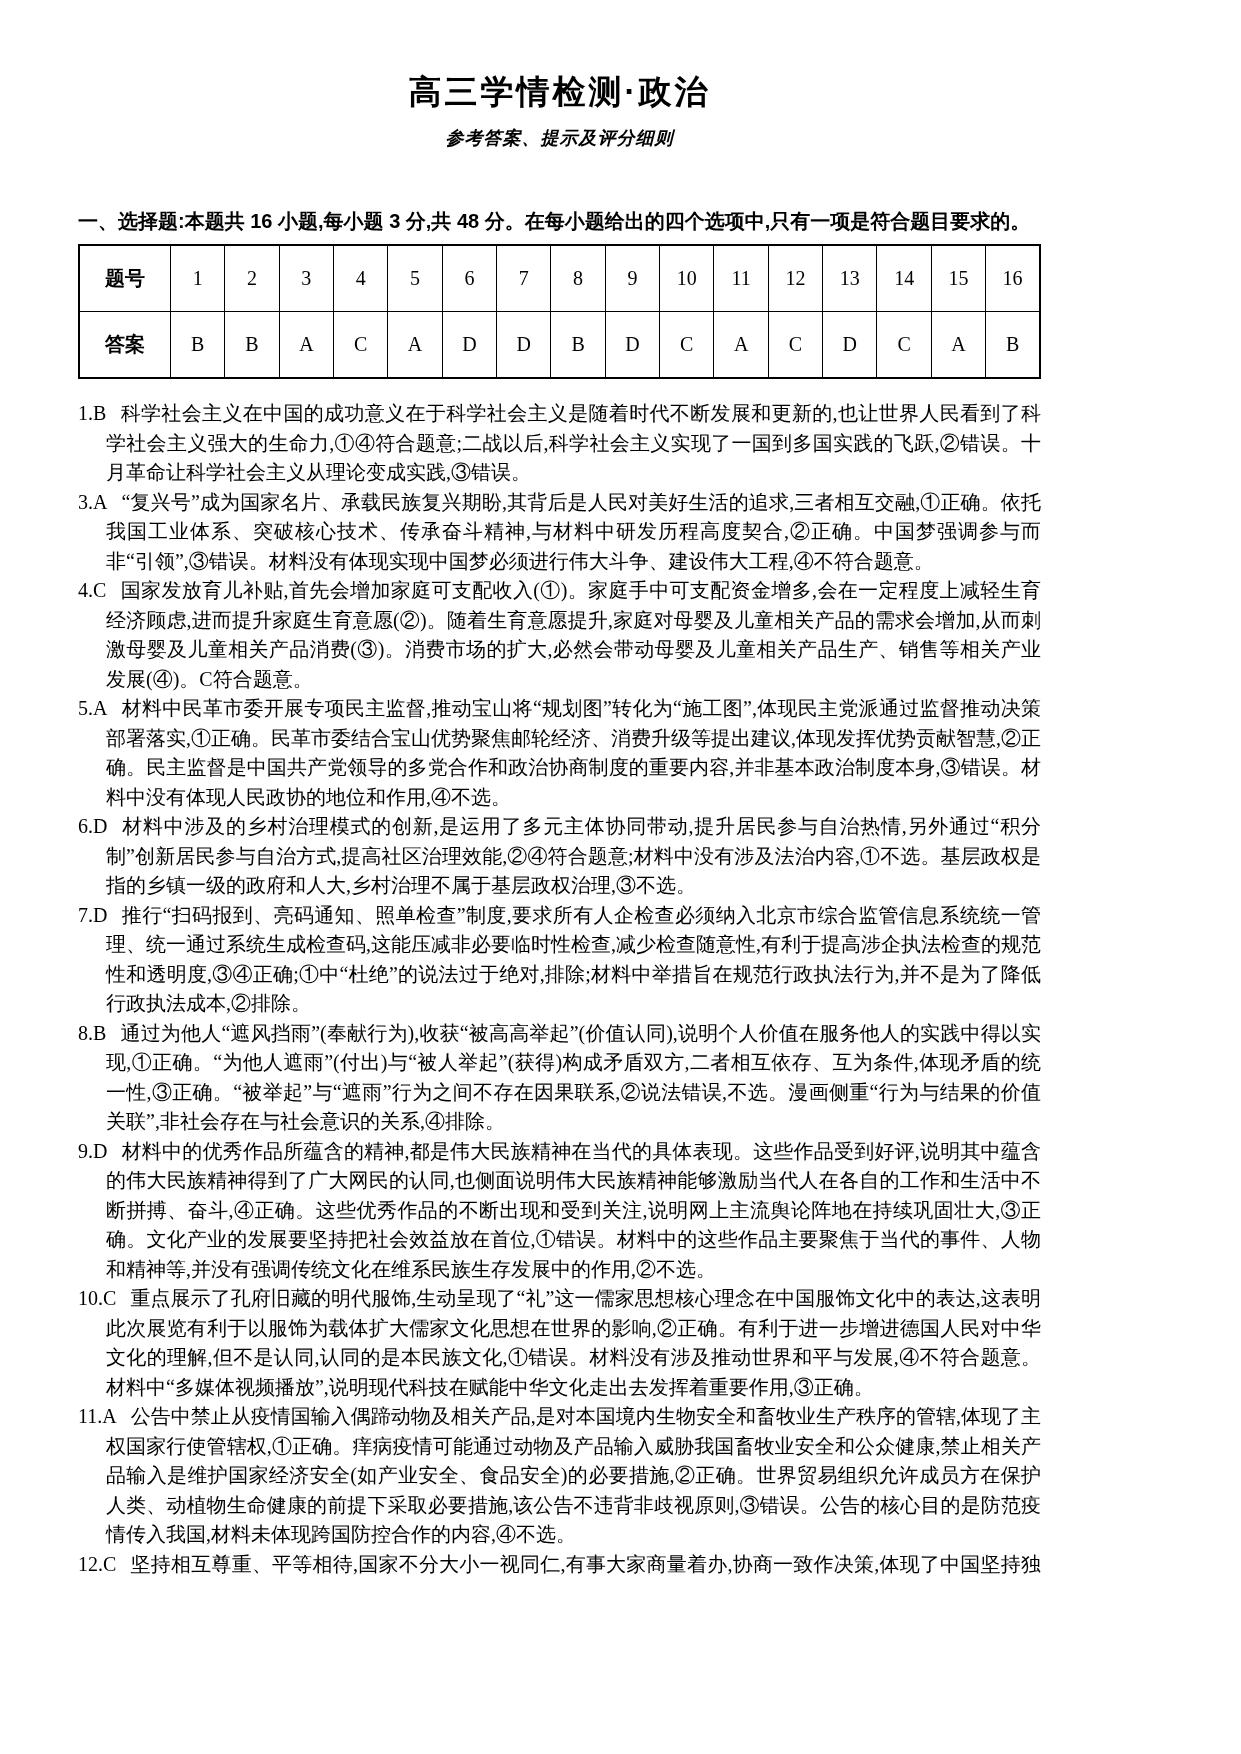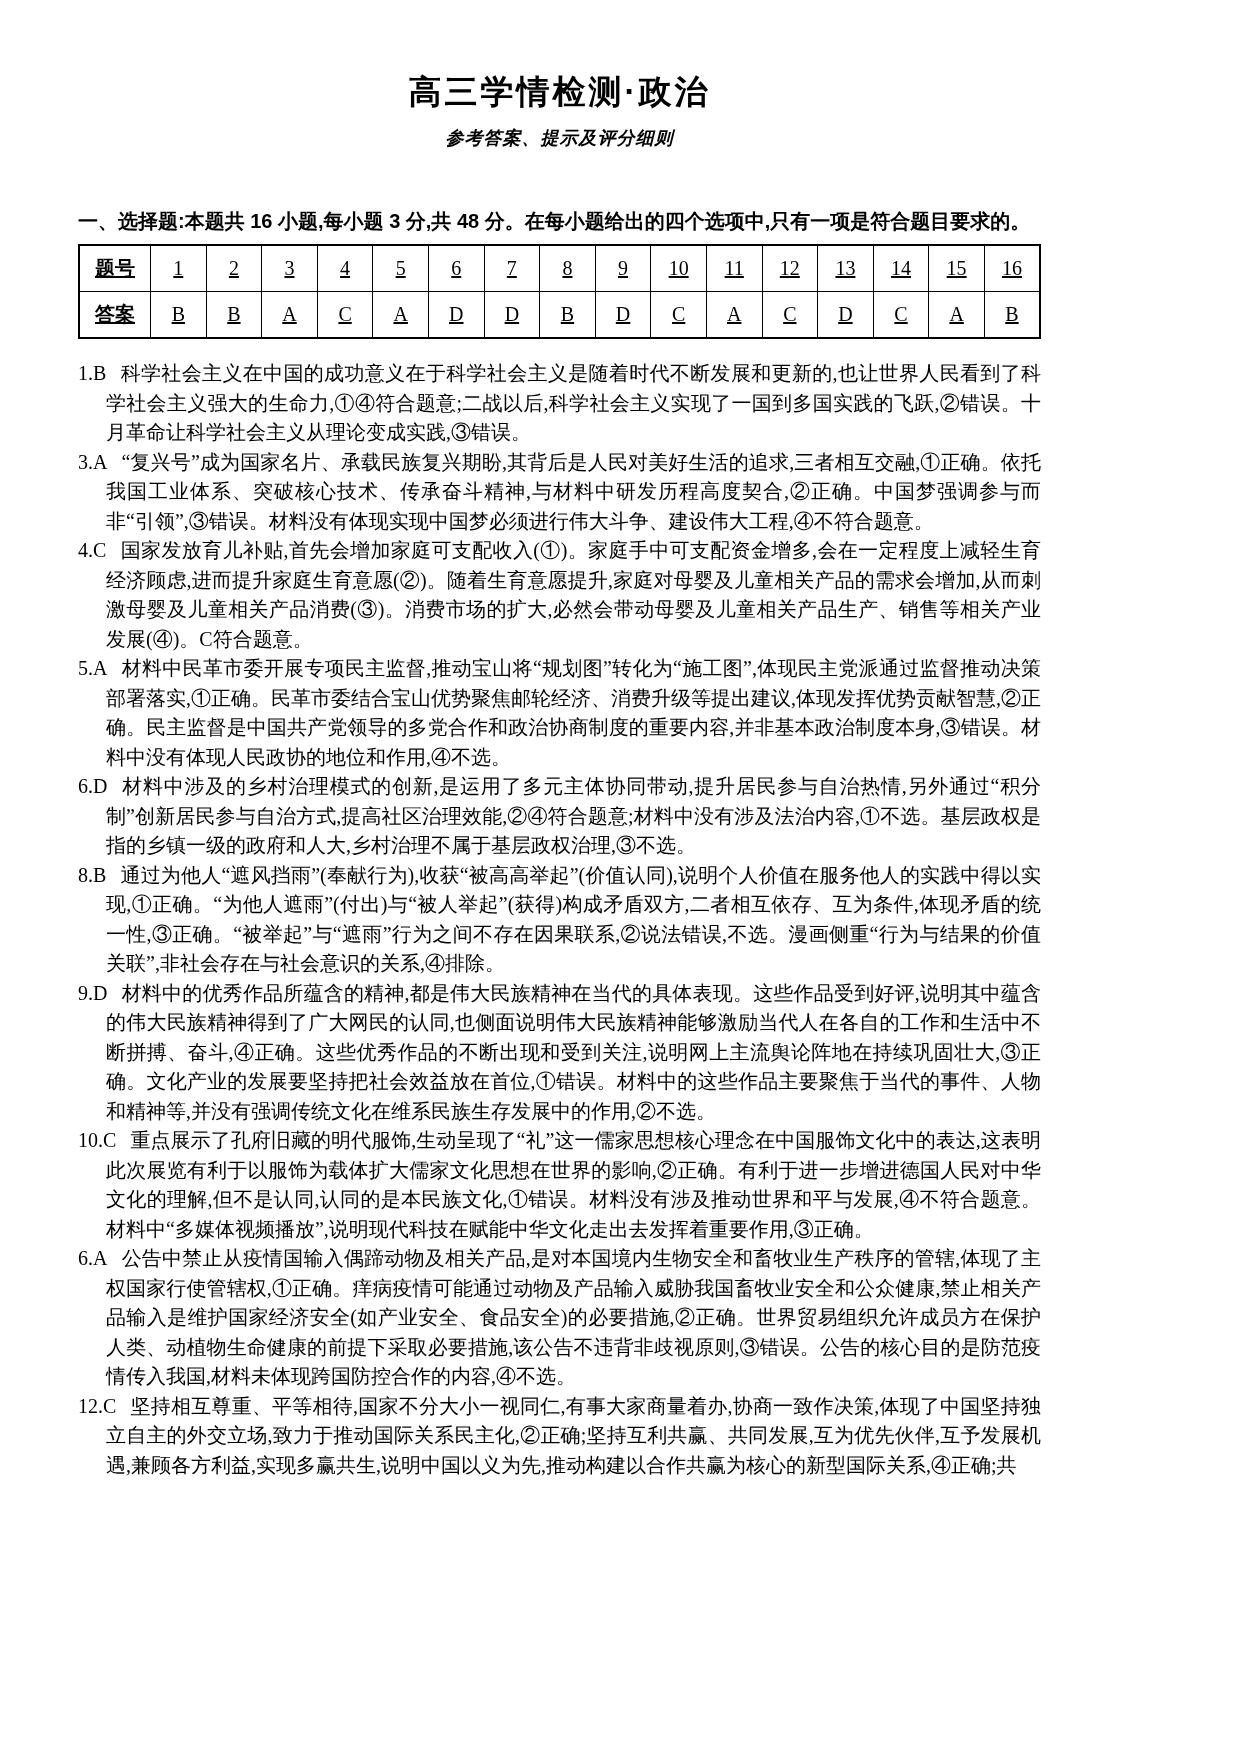--- a/index.html
+++ b/index.html
@@ -46,22 +46,21 @@
     border-collapse: collapse;
     border: 2px solid #000;
     table-layout: fixed;
   }
   table.answer-table th, table.answer-table td {
     border: 1px solid #000;
     height: 37px;
     text-align: center;
     vertical-align: middle;
     font-size: 20px;
-    padding: 4px;
-    text-decoration: underline;
+    padding: 14px;
   }
   table.answer-table th {
     font-family: "Liberation Sans", sans-serif;
     font-weight: bold;
     width: 62px;
   }
   .explanations { margin-top: 20px; }
   .exp {
     margin: 0;
     padding-left: 28px;
@@ -145,23 +144,24 @@
         </tr>
     </tbody>
   </table>
 
   <div class="explanations">
       <p class="exp"><span class="exp-num">1.B</span><span>科学社会主义在中国的成功意义在于科学社会主义是随着时代不断发展和更新的,也让世界人民看到了科学社会主义强大的生命力,①④符合题意;二战以后,科学社会主义实现了一国到多国实践的飞跃,②错误。十月革命让科学社会主义从理论变成实践,③错误。</span></p>
       <p class="exp"><span class="exp-num">3.A</span><span>“复兴号”成为国家名片、承载民族复兴期盼,其背后是人民对美好生活的追求,三者相互交融,①正确。依托我国工业体系、突破核心技术、传承奋斗精神,与材料中研发历程高度契合,②正确。中国梦强调参与而非“引领”,③错误。材料没有体现实现中国梦必须进行伟大斗争、建设伟大工程,④不符合题意。</span></p>
       <p class="exp"><span class="exp-num">4.C</span><span>国家发放育儿补贴,首先会增加家庭可支配收入(①)。家庭手中可支配资金增多,会在一定程度上减轻生育经济顾虑,进而提升家庭生育意愿(②)。随着生育意愿提升,家庭对母婴及儿童相关产品的需求会增加,从而刺激母婴及儿童相关产品消费(③)。消费市场的扩大,必然会带动母婴及儿童相关产品生产、销售等相关产业发展(④)。C符合题意。</span></p>
       <p class="exp"><span class="exp-num">5.A</span><span>材料中民革市委开展专项民主监督,推动宝山将“规划图”转化为“施工图”,体现民主党派通过监督推动决策部署落实,①正确。民革市委结合宝山优势聚焦邮轮经济、消费升级等提出建议,体现发挥优势贡献智慧,②正确。民主监督是中国共产党领导的多党合作和政治协商制度的重要内容,并非基本政治制度本身,③错误。材料中没有体现人民政协的地位和作用,④不选。</span></p>
       <p class="exp"><span class="exp-num">6.D</span><span>材料中涉及的乡村治理模式的创新,是运用了多元主体协同带动,提升居民参与自治热情,另外通过“积分制”创新居民参与自治方式,提高社区治理效能,②④符合题意;材料中没有涉及法治内容,①不选。基层政权是指的乡镇一级的政府和人大,乡村治理不属于基层政权治理,③不选。</span></p>
+      <p class="exp"><span class="exp-num">7.D</span><span>推行“扫码报到、亮码通知、照单检查”制度,要求所有人企检查必须纳入北京市综合监管信息系统统一管理、统一通过系统生成检查码,这能压减非必要临时性检查,减少检查随意性,有利于提高涉企执法检查的规范性和透明度,③④正确;①中“杜绝”的说法过于绝对,排除;材料中举措旨在规范行政执法行为,并不是为了降低行政执法成本,②排除。</span></p>
       <p class="exp"><span class="exp-num">8.B</span><span>通过为他人“遮风挡雨”(奉献行为),收获“被高高举起”(价值认同),说明个人价值在服务他人的实践中得以实现,①正确。“为他人遮雨”(付出)与“被人举起”(获得)构成矛盾双方,二者相互依存、互为条件,体现矛盾的统一性,③正确。“被举起”与“遮雨”行为之间不存在因果联系,②说法错误,不选。漫画侧重“行为与结果的价值关联”,非社会存在与社会意识的关系,④排除。</span></p>
       <p class="exp"><span class="exp-num">9.D</span><span>材料中的优秀作品所蕴含的精神,都是伟大民族精神在当代的具体表现。这些作品受到好评,说明其中蕴含的伟大民族精神得到了广大网民的认同,也侧面说明伟大民族精神能够激励当代人在各自的工作和生活中不断拼搏、奋斗,④正确。这些优秀作品的不断出现和受到关注,说明网上主流舆论阵地在持续巩固壮大,③正确。文化产业的发展要坚持把社会效益放在首位,①错误。材料中的这些作品主要聚焦于当代的事件、人物和精神等,并没有强调传统文化在维系民族生存发展中的作用,②不选。</span></p>
       <p class="exp"><span class="exp-num">10.C</span><span>重点展示了孔府旧藏的明代服饰,生动呈现了“礼”这一儒家思想核心理念在中国服饰文化中的表达,这表明此次展览有利于以服饰为载体扩大儒家文化思想在世界的影响,②正确。有利于进一步增进德国人民对中华文化的理解,但不是认同,认同的是本民族文化,①错误。材料没有涉及推动世界和平与发展,④不符合题意。材料中“多媒体视频播放”,说明现代科技在赋能中华文化走出去发挥着重要作用,③正确。</span></p>
-      <p class="exp"><span class="exp-num">6.A</span><span>公告中禁止从疫情国输入偶蹄动物及相关产品,是对本国境内生物安全和畜牧业生产秩序的管辖,体现了主权国家行使管辖权,①正确。痒病疫情可能通过动物及产品输入威胁我国畜牧业安全和公众健康,禁止相关产品输入是维护国家经济安全(如产业安全、食品安全)的必要措施,②正确。世界贸易组织允许成员方在保护人类、动植物生命健康的前提下采取必要措施,该公告不违背非歧视原则,③错误。公告的核心目的是防范疫情传入我国,材料未体现跨国防控合作的内容,④不选。</span></p>
+      <p class="exp"><span class="exp-num">11.A</span><span>公告中禁止从疫情国输入偶蹄动物及相关产品,是对本国境内生物安全和畜牧业生产秩序的管辖,体现了主权国家行使管辖权,①正确。痒病疫情可能通过动物及产品输入威胁我国畜牧业安全和公众健康,禁止相关产品输入是维护国家经济安全(如产业安全、食品安全)的必要措施,②正确。世界贸易组织允许成员方在保护人类、动植物生命健康的前提下采取必要措施,该公告不违背非歧视原则,③错误。公告的核心目的是防范疫情传入我国,材料未体现跨国防控合作的内容,④不选。</span></p>
       <p class="exp"><span class="exp-num">12.C</span><span>坚持相互尊重、平等相待,国家不分大小一视同仁,有事大家商量着办,协商一致作决策,体现了中国坚持独立自主的外交立场,致力于推动国际关系民主化,②正确;坚持互利共赢、共同发展,互为优先伙伴,互予发展机遇,兼顾各方利益,实现多赢共生,说明中国以义为先,推动构建以合作共赢为核心的新型国际关系,④正确;共</span></p>
     </div>
 
   <div class="footer">【高三学情检测·政治卷参考答案  第 1 页(共 2 页)】</div>
   <div class="paper-code">6009C</div>
 
 </div>
 
 </body></html>

